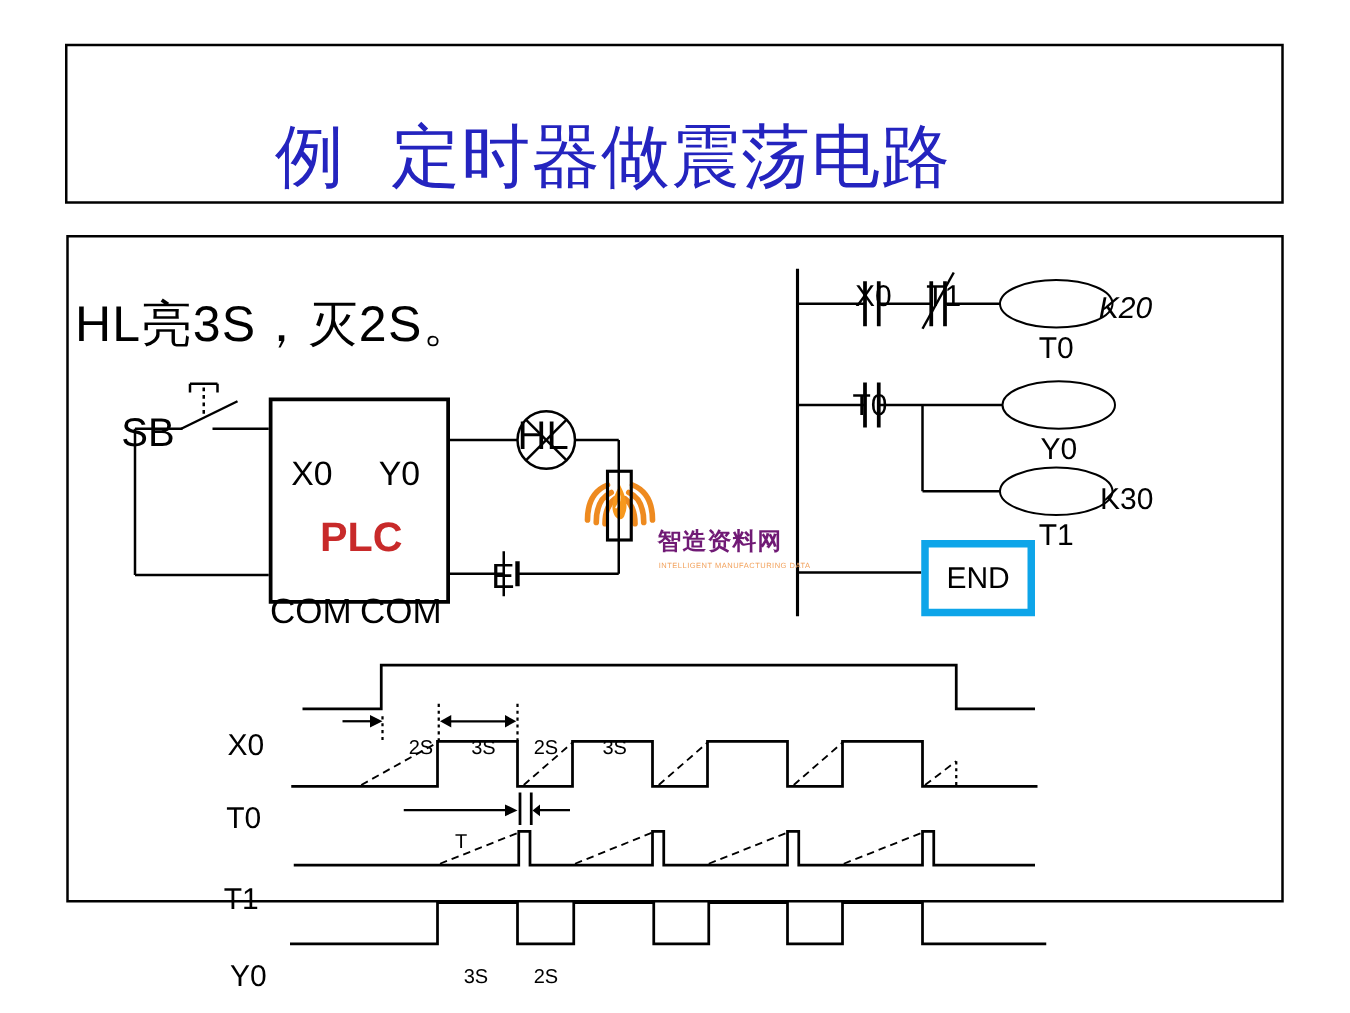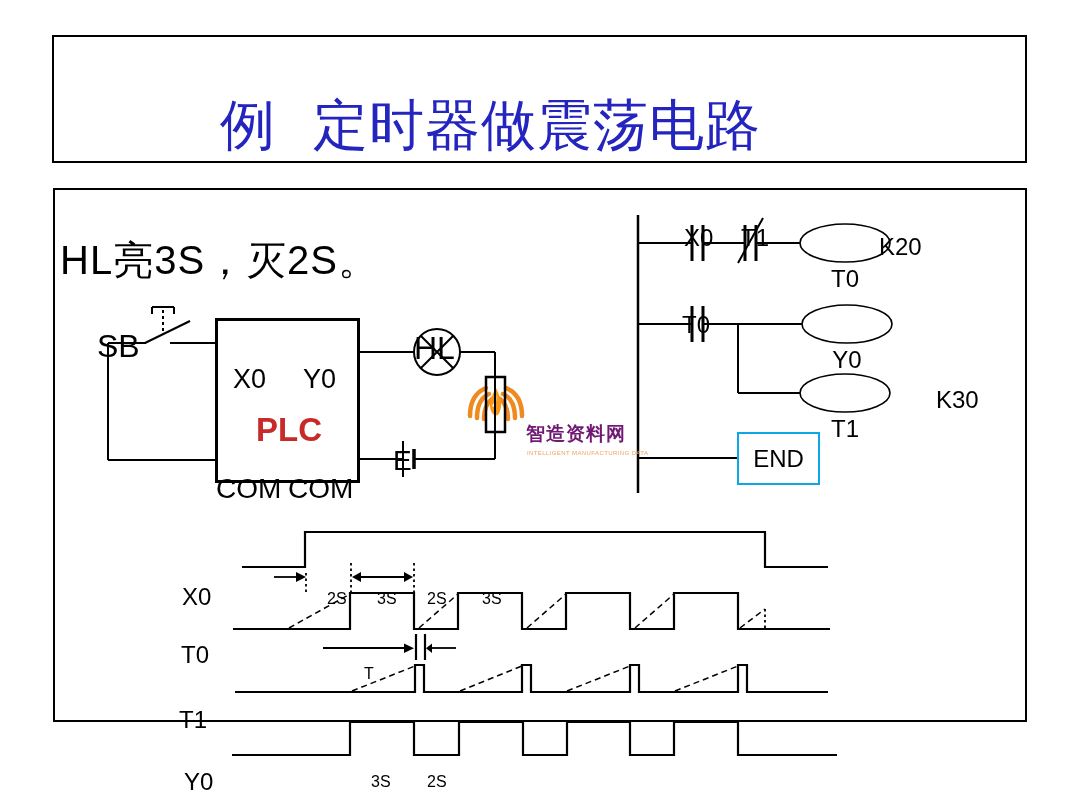--- a/index.html
+++ b/index.html
@@ -7,21 +7,21 @@
        font-family:"Liberation Sans",sans-serif;color:#000;}
   .abs{position:absolute;}
   .lbl{position:absolute;white-space:nowrap;line-height:1;color:#000;margin-top:36px;}
   .ctr{transform:translate(-50%,-50%);}
   .title-box{left:52px;top:35px;width:971px;height:124px;border:2px solid #000;background:#fff;}
   .title-text{left:220px;top:62px;font-family:"DejaVu Serif","Liberation Serif",serif;
               font-size:55px;color:#2424BF;white-space:pre;letter-spacing:1px;}
   .content-box{left:53px;top:188px;width:970px;height:530px;border:2px solid #000;background:transparent;}
   .desc{left:60px;top:204px;font-size:40px;letter-spacing:1px;}
   .plc-box{left:215px;top:318px;width:139px;height:159px;border:3px solid #000;}
-  .end-box{left:737px;top:432px;width:79px;height:49px;border:2px solid #0ea5e9;
+  .end-box{left:737px;top:432px;width:79px;height:49px;border:6px solid #0ea5e9;
            display:flex;align-items:center;justify-content:center;font-size:24px;}
   .f24{font-size:24px;} .f26{font-size:32px;} .f27{font-size:27px;} .f28{font-size:28px;}
   .f19{font-size:16px;}
   .plc-red{font-size:33px;font-weight:bold;color:#C82A2A;}
   .wm-name{left:526px;top:388px;font-size:19px;font-weight:bold;color:#701a75;letter-spacing:1px;}
   .wm-sub{left:527px;top:414px;font-size:6px;color:#F2A15B;letter-spacing:0.4px;}
   svg{position:absolute;left:0;top:0;}
 </style>
 </head>
 <body>
@@ -154,25 +154,25 @@
 <span class="lbl f26" style="left:414px;top:296px;">HL</span>
 <span class="lbl f28" style="left:393px;top:411px;">E</span>
 <span class="lbl f27" style="left:233px;top:330px;">X0</span>
 <span class="lbl f27" style="left:303px;top:330px;">Y0</span>
 <span class="lbl plc-red" style="left:256px;top:377px;">PLC</span>
 <span class="lbl f28" style="left:216px;top:439px;">COM</span>
 <span class="lbl f28" style="left:288px;top:439px;">COM</span>
 
 <span class="lbl f24" style="left:684px;top:190px;">X0</span>
 <span class="lbl f24" style="left:741px;top:190px;">T1</span>
-<span class="lbl f24" style="left:879px;top:199px;">K20</span>
+<span class="lbl f24" style="left:879px;top:199px;font-style:italic;">K20</span>
 <span class="lbl f24 ctr" style="left:845px;top:243px;">T0</span>
 <span class="lbl f24" style="left:682px;top:277px;">T0</span>
 <span class="lbl f24 ctr" style="left:847px;top:324px;">Y0</span>
-<span class="lbl f24" style="left:936px;top:352px;">K30</span>
+<span class="lbl f24" style="left:880px;top:352px;">K30</span>
 <span class="lbl f24 ctr" style="left:845px;top:393px;">T1</span>
 
 <span class="lbl f24" style="left:182px;top:549px;">X0</span>
 <span class="lbl f24" style="left:181px;top:607px;">T0</span>
 <span class="lbl f24" style="left:179px;top:672px;">T1</span>
 <span class="lbl f24" style="left:184px;top:734px;">Y0</span>
 
 <span class="lbl f19" style="left:327px;top:555px;">2S</span>
 <span class="lbl f19" style="left:377px;top:555px;">3S</span>
 <span class="lbl f19" style="left:427px;top:555px;">2S</span>

